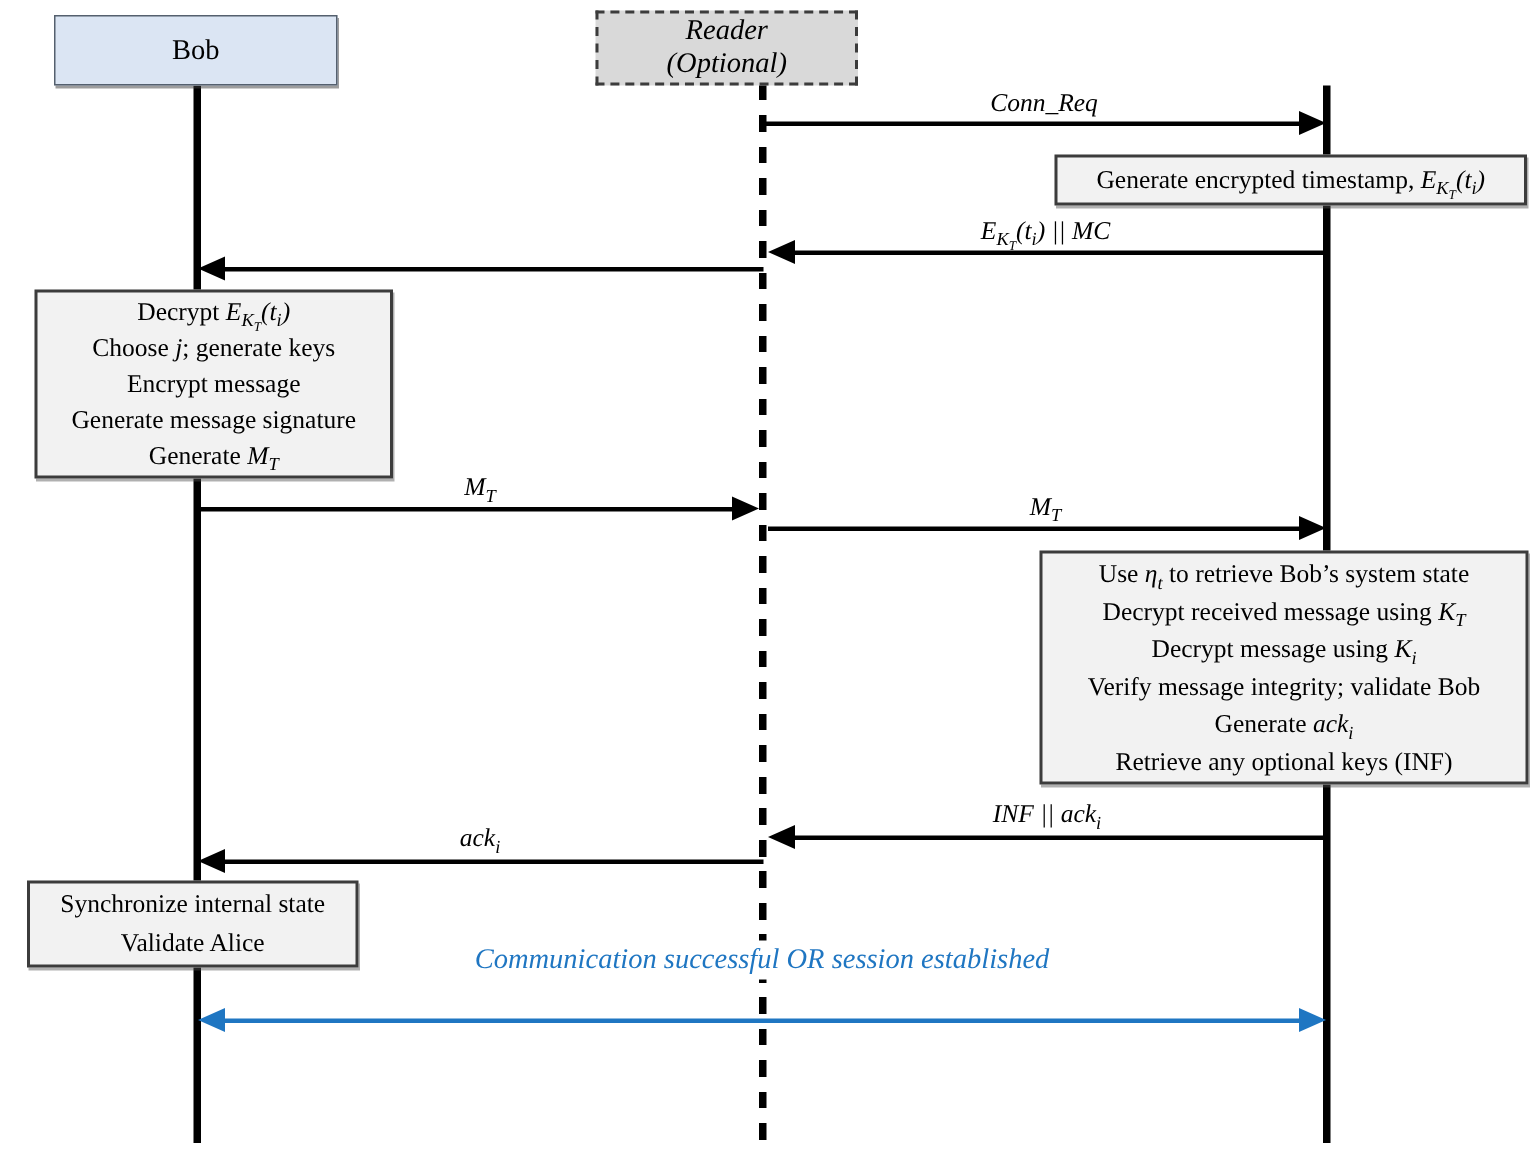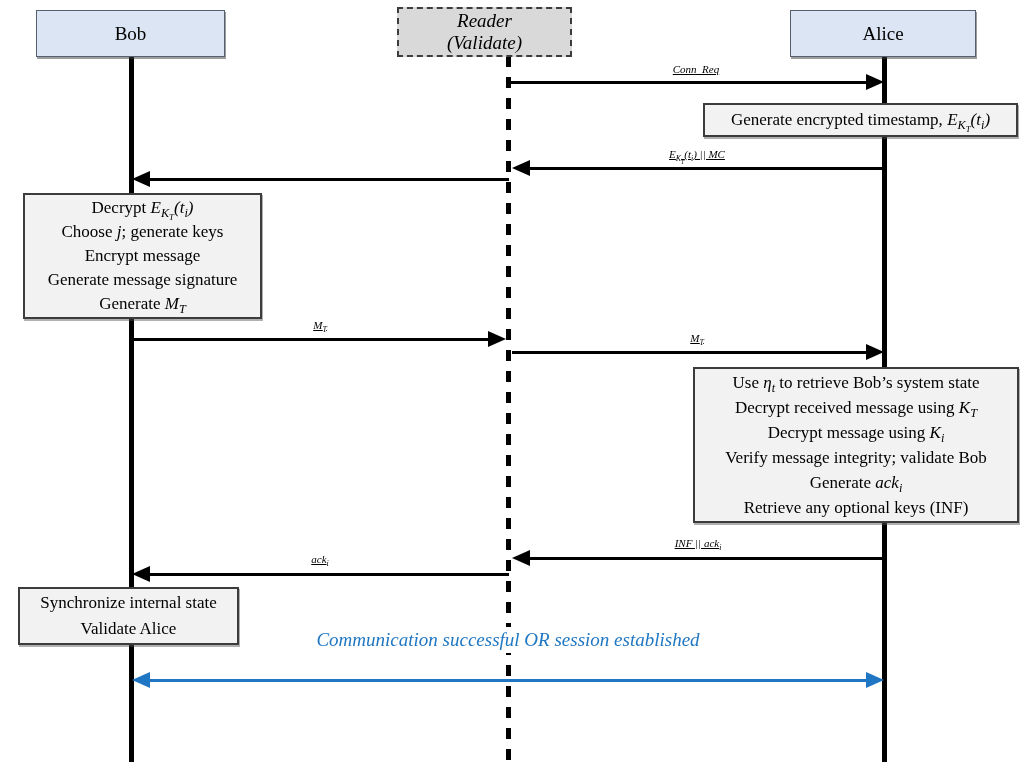--- a/index.html
+++ b/index.html
@@ -25,21 +25,21 @@
     font-style:italic;box-shadow:none;
   }
   
   .msg-line{position:absolute;height:3px;background:#000;z-index:2;}
   .head{position:absolute;width:0;height:0;z-index:2;
         border-top:8px solid transparent;border-bottom:8px solid transparent;}
   .head.pt-left{border-right:18px solid #000;}
   .head.pt-right{border-left:18px solid #000;}
   .msg-label{
     position:absolute;z-index:2;transform:translateX(-50%);
-    font-style:italic;font-size:11px;white-space:nowrap;line-height:22px;text-decoration:underline;
+    font-style:italic;font-size:17px;white-space:nowrap;line-height:22px;
   }
   
   .note{
     position:absolute;z-index:3;box-sizing:border-box;
     background:var(--note-fill,#f2f2f2);border:2px solid #3c3c3c;
     box-shadow:1px 2px 0 rgba(80,80,80,.45);
     display:flex;flex-direction:column;align-items:center;justify-content:center;
     font-size:17px;text-align:center;
   }
   .note .note-line{width:100%;}
@@ -62,24 +62,21 @@
 
   <div class="lifeline" style="left:129px;top:57px;height:705px"></div>
   <div class="lifeline dashed" style="left:506px;top:56px;height:706px"></div>
   <div class="lifeline" style="left:882px;top:57px;height:705px"></div>
 
   <div class="actor" style="left:36px;top:10px;width:189px;height:47px">
     <span>Bob</span>
   </div>
   <div class="actor optional" style="left:397px;top:7px;width:175px;height:50px">
     <span>Reader</span>
-    <span>(Validate)</span>
-  </div>
-  <div class="actor" style="left:790px;top:10px;width:186px;height:47px">
-    <span>Alice</span>
+    <span>(Optional)</span>
   </div>
 
   <div class="msg-line" style="left:509px;top:81px;width:357px"></div>
   <div class="head pt-right" style="left:866px;top:74px"></div>
   <div class="msg-label" style="left:696px;top:58px">Conn_Req</div>
 
   <div class="note" style="left:703px;top:103px;width:315px;height:34px">
     <div class="note-line">Generate encrypted timestamp, <i>E<sub>K<sub>T</sub></sub>(t<sub>i</sub>)</i></div>
   </div>
 

